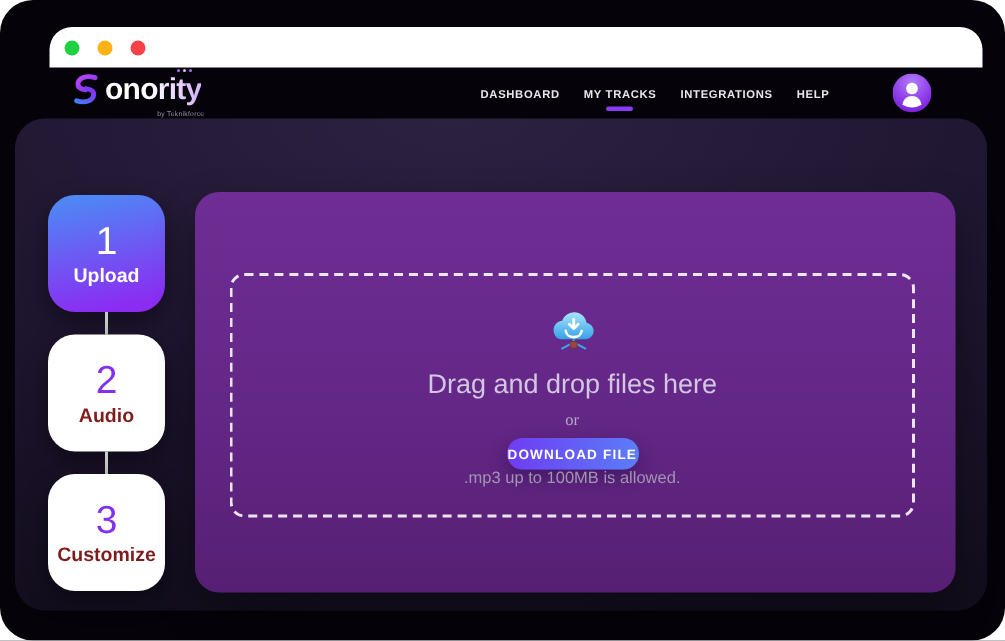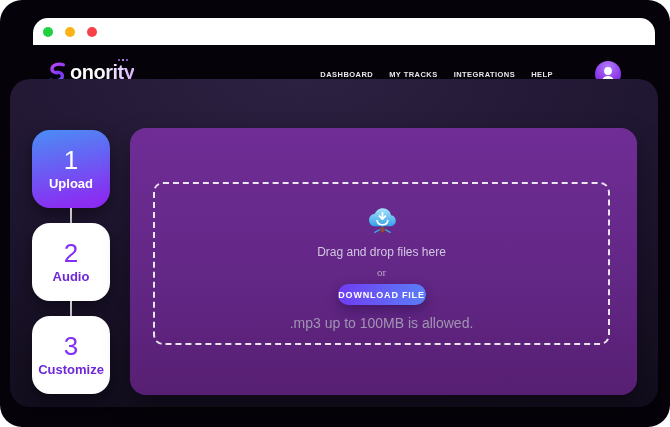--- a/index.html
+++ b/index.html
@@ -17,21 +17,21 @@
     background:#ffffff; border-radius:15px 15px 0 0;
     display:flex; align-items:center; padding-left:10px; gap:12px;
   }
   .tl-dot { width:10px; height:10px; border-radius:50%; }
   .tl-green { background:#1fd13f; }
   .tl-yellow { background:#fdb217; }
   .tl-red { background:#fb4048; }
 
   
   .navbar {
-    position:absolute; left:33px; top:57px; width:622px; height:34px;
+    position:absolute; left:33px; top:45px; width:622px; height:34px;
     display:flex; align-items:center; padding:0 34px 0 14px;
   }
   .logo { display:flex; align-items:center; gap:3px; position:relative; }
   .logo-word {
     font-size:20px; font-weight:800; letter-spacing:-0.5px; line-height:1;
     background:linear-gradient(90deg,#ffffff 45%,#d9b8fb 95%);
     -webkit-background-clip:text; background-clip:text; color:transparent;
     padding-bottom:5px;
   }
   .logo-dots {
@@ -60,47 +60,47 @@
   }
 
   
   .steps { position:absolute; left:22px; top:51px; width:78px; display:flex; flex-direction:column; align-items:center; }
   .step-card {
     width:78px; height:78px; border-radius:18px; background:#ffffff;
     display:flex; flex-direction:column; align-items:center; justify-content:center; gap:3px;
     box-shadow:0 6px 16px rgba(0,0,0,.45); cursor:pointer;
   }
   .step-card .step-num { font-size:26px; font-weight:500; color:#8430f2; line-height:1; }
-  .step-card .step-label { font-size:13px; font-weight:700; color:#6d28d9; }
+  .step-card .step-label { font-size:13px; font-weight:700; color:#7f1d1d; }
   .step-card.active { background:linear-gradient(168deg,#4a8ef5 0%,#8b2cf2 90%); }
   .step-card.active .step-num, .step-card.active .step-label { color:#ffffff; }
   .step-connector { width:2px; height:15px; background:#c9c9cc; }
 
   
   .panel {
     position:absolute; left:120px; top:49px; width:507px; height:267px; border-radius:16px;
     background:linear-gradient(180deg,#6f2d95 0%,#632786 55%,#571f73 100%);
     box-shadow:0 12px 26px rgba(0,0,0,.38);
   }
   .dropzone {
     position:absolute; left:23px; top:54px; width:457px; height:163px;
     border:2px dashed rgba(255,255,255,.88); border-radius:10px;
     display:flex; flex-direction:column; align-items:center; padding-top:17px; cursor:pointer;
   }
-  .drag-text { margin-top:2px; font-size:12px; color:#d3c6e2; }
+  .drag-text { margin-top:2px; font-size:18px; color:#d3c6e2; }
   .or-text { margin-top:7px; font-size:11px; color:#b7a7c8;font-family:Liberation Serif, serif; }
   .dl-btn {
     margin-top:6px; width:88px; height:21px; border:none; border-radius:11px;
     background:linear-gradient(90deg,#6f3cf3 0%,#5a7ef7 100%);
     color:#ffffff; font-family:"Liberation Sans", sans-serif;
     font-size:9px; font-weight:700; letter-spacing:.8px; cursor:pointer;
     box-shadow:0 5px 12px rgba(30,10,70,.45);
     display:flex; align-items:center; justify-content:center;text-align:center;
   }
-  .note-text { margin-top:10px; font-size:14px; color:#a195b2; }
+  .note-text { font-size:11px; color:#a195b2; }
 </style>
 </head>
 <body>
 
 <div class="stage">
   <div class="frame">
 
     <div class="titlebar">
       <div class="tl-dot tl-green"></div>
       <div class="tl-dot tl-yellow"></div>

